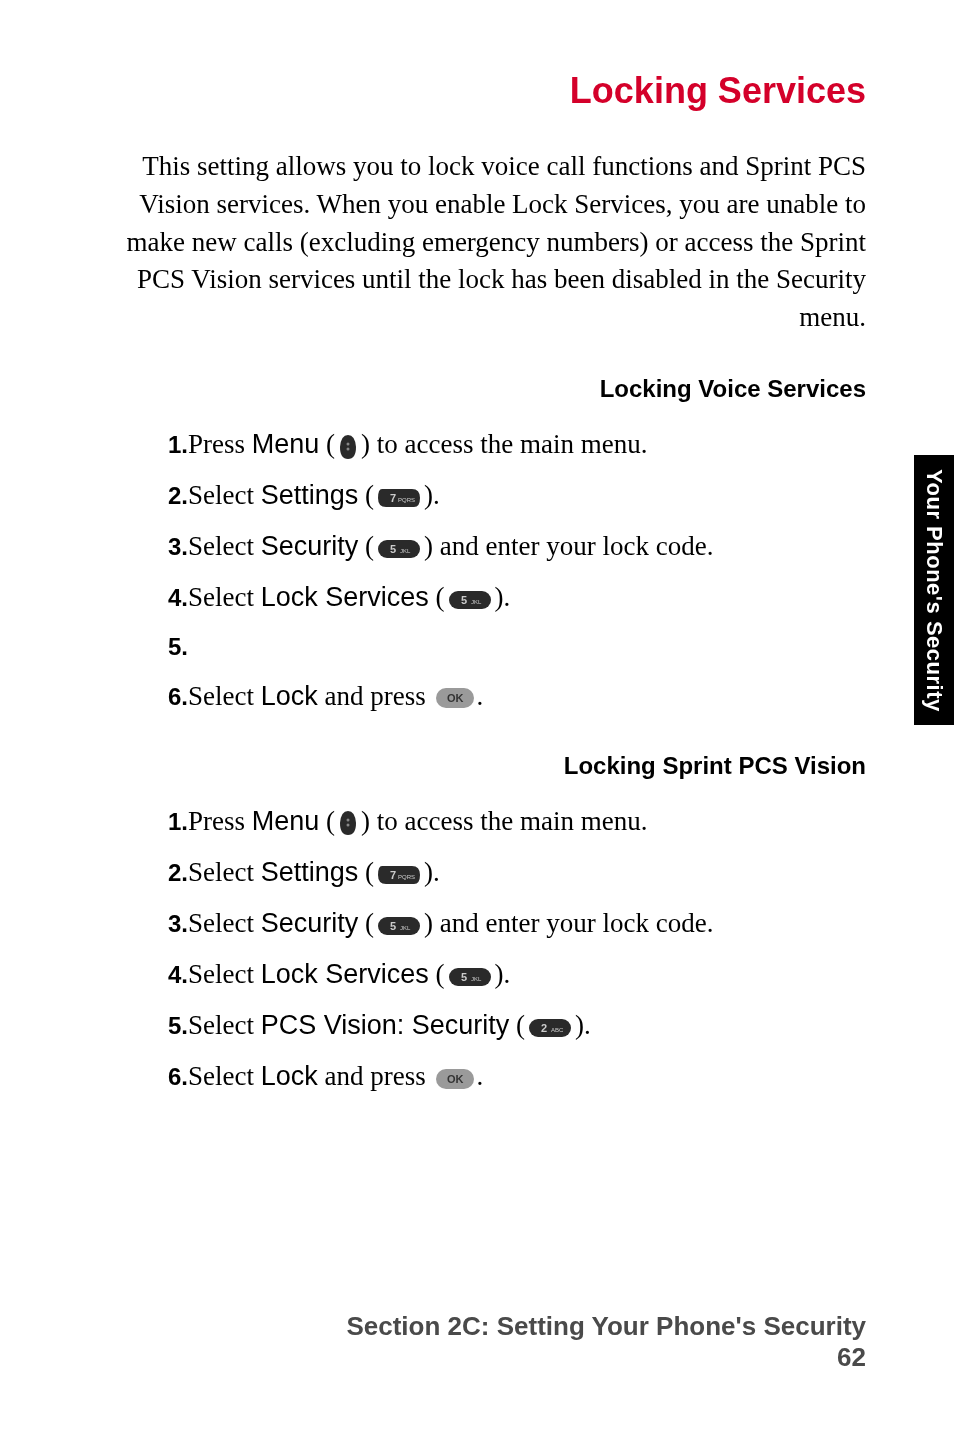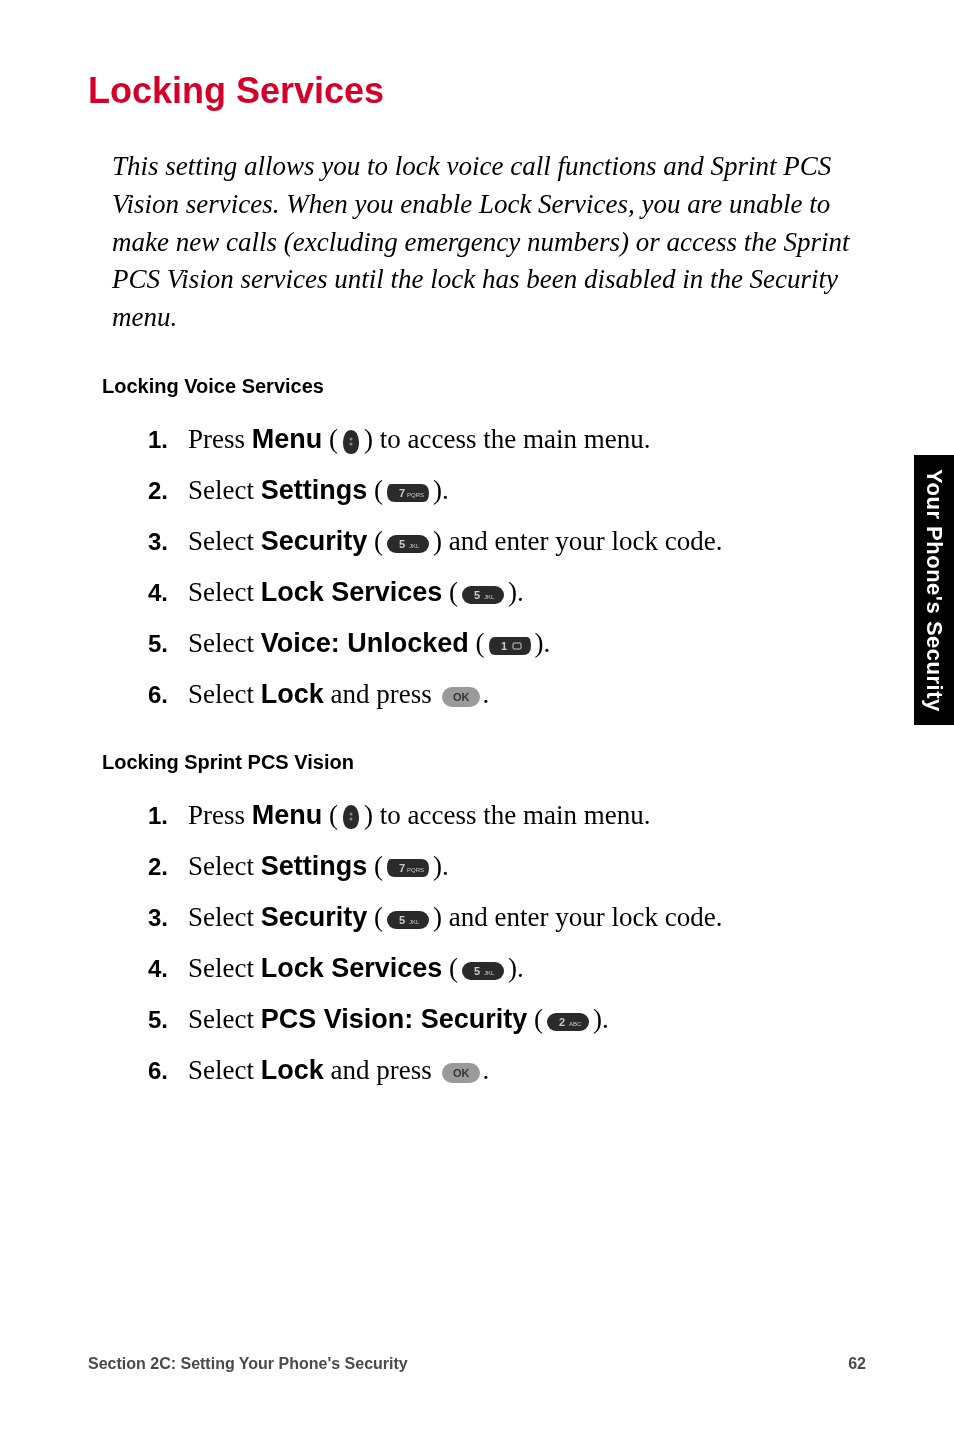--- a/index.html
+++ b/index.html
@@ -8,39 +8,39 @@
       height: 1433px;
       background: #fff;
       font-family: Georgia, 'Times New Roman', serif;
       position: relative;
       color: #000;
     }
     .page {
       padding: 70px 88px 60px 88px;
       position: relative;
       height: 100%;
+      text-align: right;
     }
     .main-title {
       color: #d4002a;
       font-family: Arial, Helvetica, sans-serif;
       font-weight: bold;
       font-size: 36px;
       margin-bottom: 36px;
     }
     .intro {
       font-size: 27px;
       line-height: 1.4;
       margin-left: 24px;
       margin-bottom: 38px;
-      font-style: italic;
     }
     .sub-title {
       font-family: Arial, Helvetica, sans-serif;
       font-weight: bold;
-      font-size: 20px;
+      font-size: 24px;
       margin-left: 14px;
       margin-bottom: 24px;
     }
     .steps {
       list-style: none;
       margin-left: 60px;
       margin-bottom: 38px;
     }
     .steps li {
       font-size: 27px;
@@ -53,21 +53,21 @@
     .step-num {
       font-family: Arial, Helvetica, sans-serif;
       font-weight: bold;
       font-size: 24px;
       width: 40px;
       flex-shrink: 0;
     }
     .step-text { display: inline; }
     .bold-sans {
       font-family: Arial, Helvetica, sans-serif;
-      font-weight: bold;
+      font-weight: normal;
     }
     .key {
       display: inline-flex;
       align-items: center;
       justify-content: center;
       vertical-align: middle;
       margin: 0 2px;
     }
     .key-nav {
       width: 22px;
@@ -101,22 +101,23 @@
     }
     .footer {
       position: absolute;
       bottom: 60px;
       left: 88px;
       right: 88px;
       display: flex;
       justify-content: space-between;
       font-family: Arial, Helvetica, sans-serif;
       font-weight: bold;
-      font-size: 16px;
+      font-size: 26px;
       color: #4a4a4a;
+      flex-direction: column;
     }
     .paren { font-family: Georgia, serif; font-weight: normal; }
   </style>
 </head>
 <body>
 
 <svg width="0" height="0" style="position:absolute">
   <defs>
 
     <g id="ico-nav">
@@ -190,25 +191,20 @@
       <li>
         <span class="step-num">4.</span>
         <span class="step-text">Select <span class="bold-sans">Lock Services</span> <span class="paren">(</span><span class="key key-5">
             <svg viewBox="0 0 46 26" width="100%" height="100%">
               <use href="#ico-5"></use>
             </svg>
           </span><span class="paren">)</span>.</span>
       </li>
       <li>
         <span class="step-num">5.</span>
-        <span class="step-text">Select <span class="bold-sans">Voice: Unlocked</span> <span class="paren">(</span><span class="key key-1">
-            <svg viewBox="0 0 46 26" width="100%" height="100%">
-              <use href="#ico-1"></use>
-            </svg>
-          </span><span class="paren">)</span>.</span>
       </li>
       <li>
         <span class="step-num">6.</span>
         <span class="step-text">Select <span class="bold-sans">Lock</span> and press <span class="key key-ok">
             <svg viewBox="0 0 40 24" width="100%" height="100%">
               <use href="#ico-ok"></use>
             </svg>
           </span>.</span>
       </li>
     </ol>

